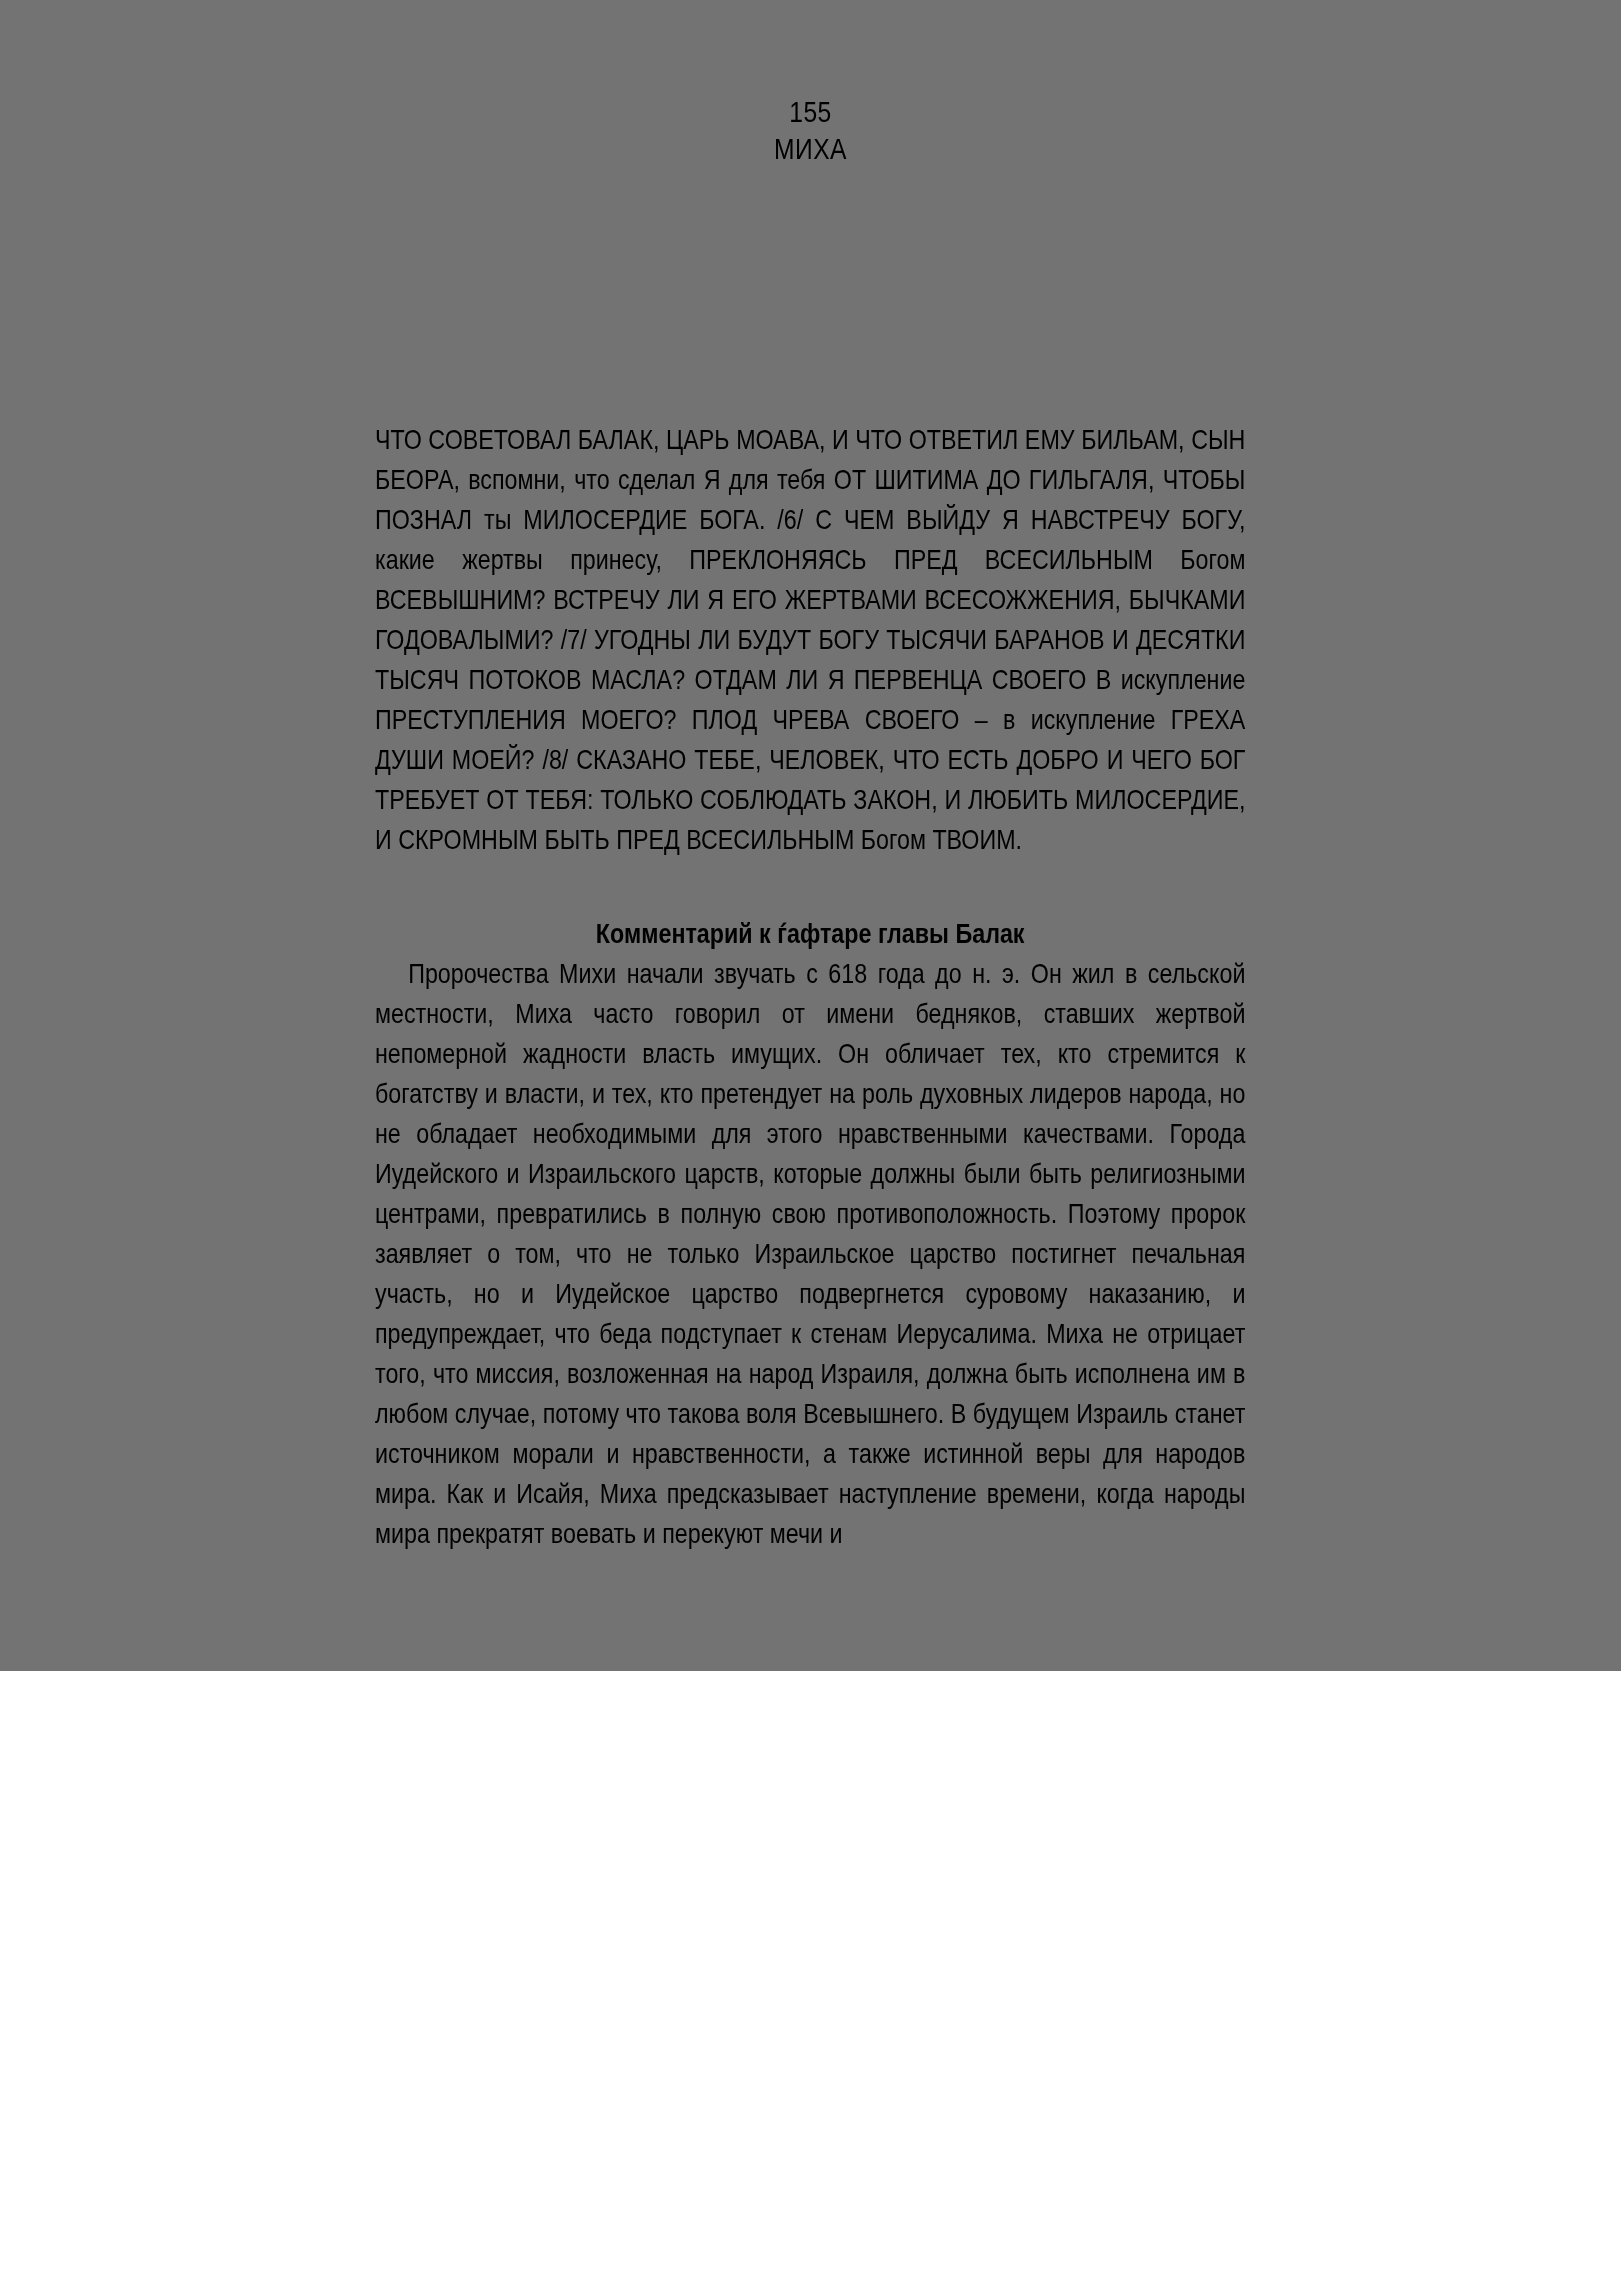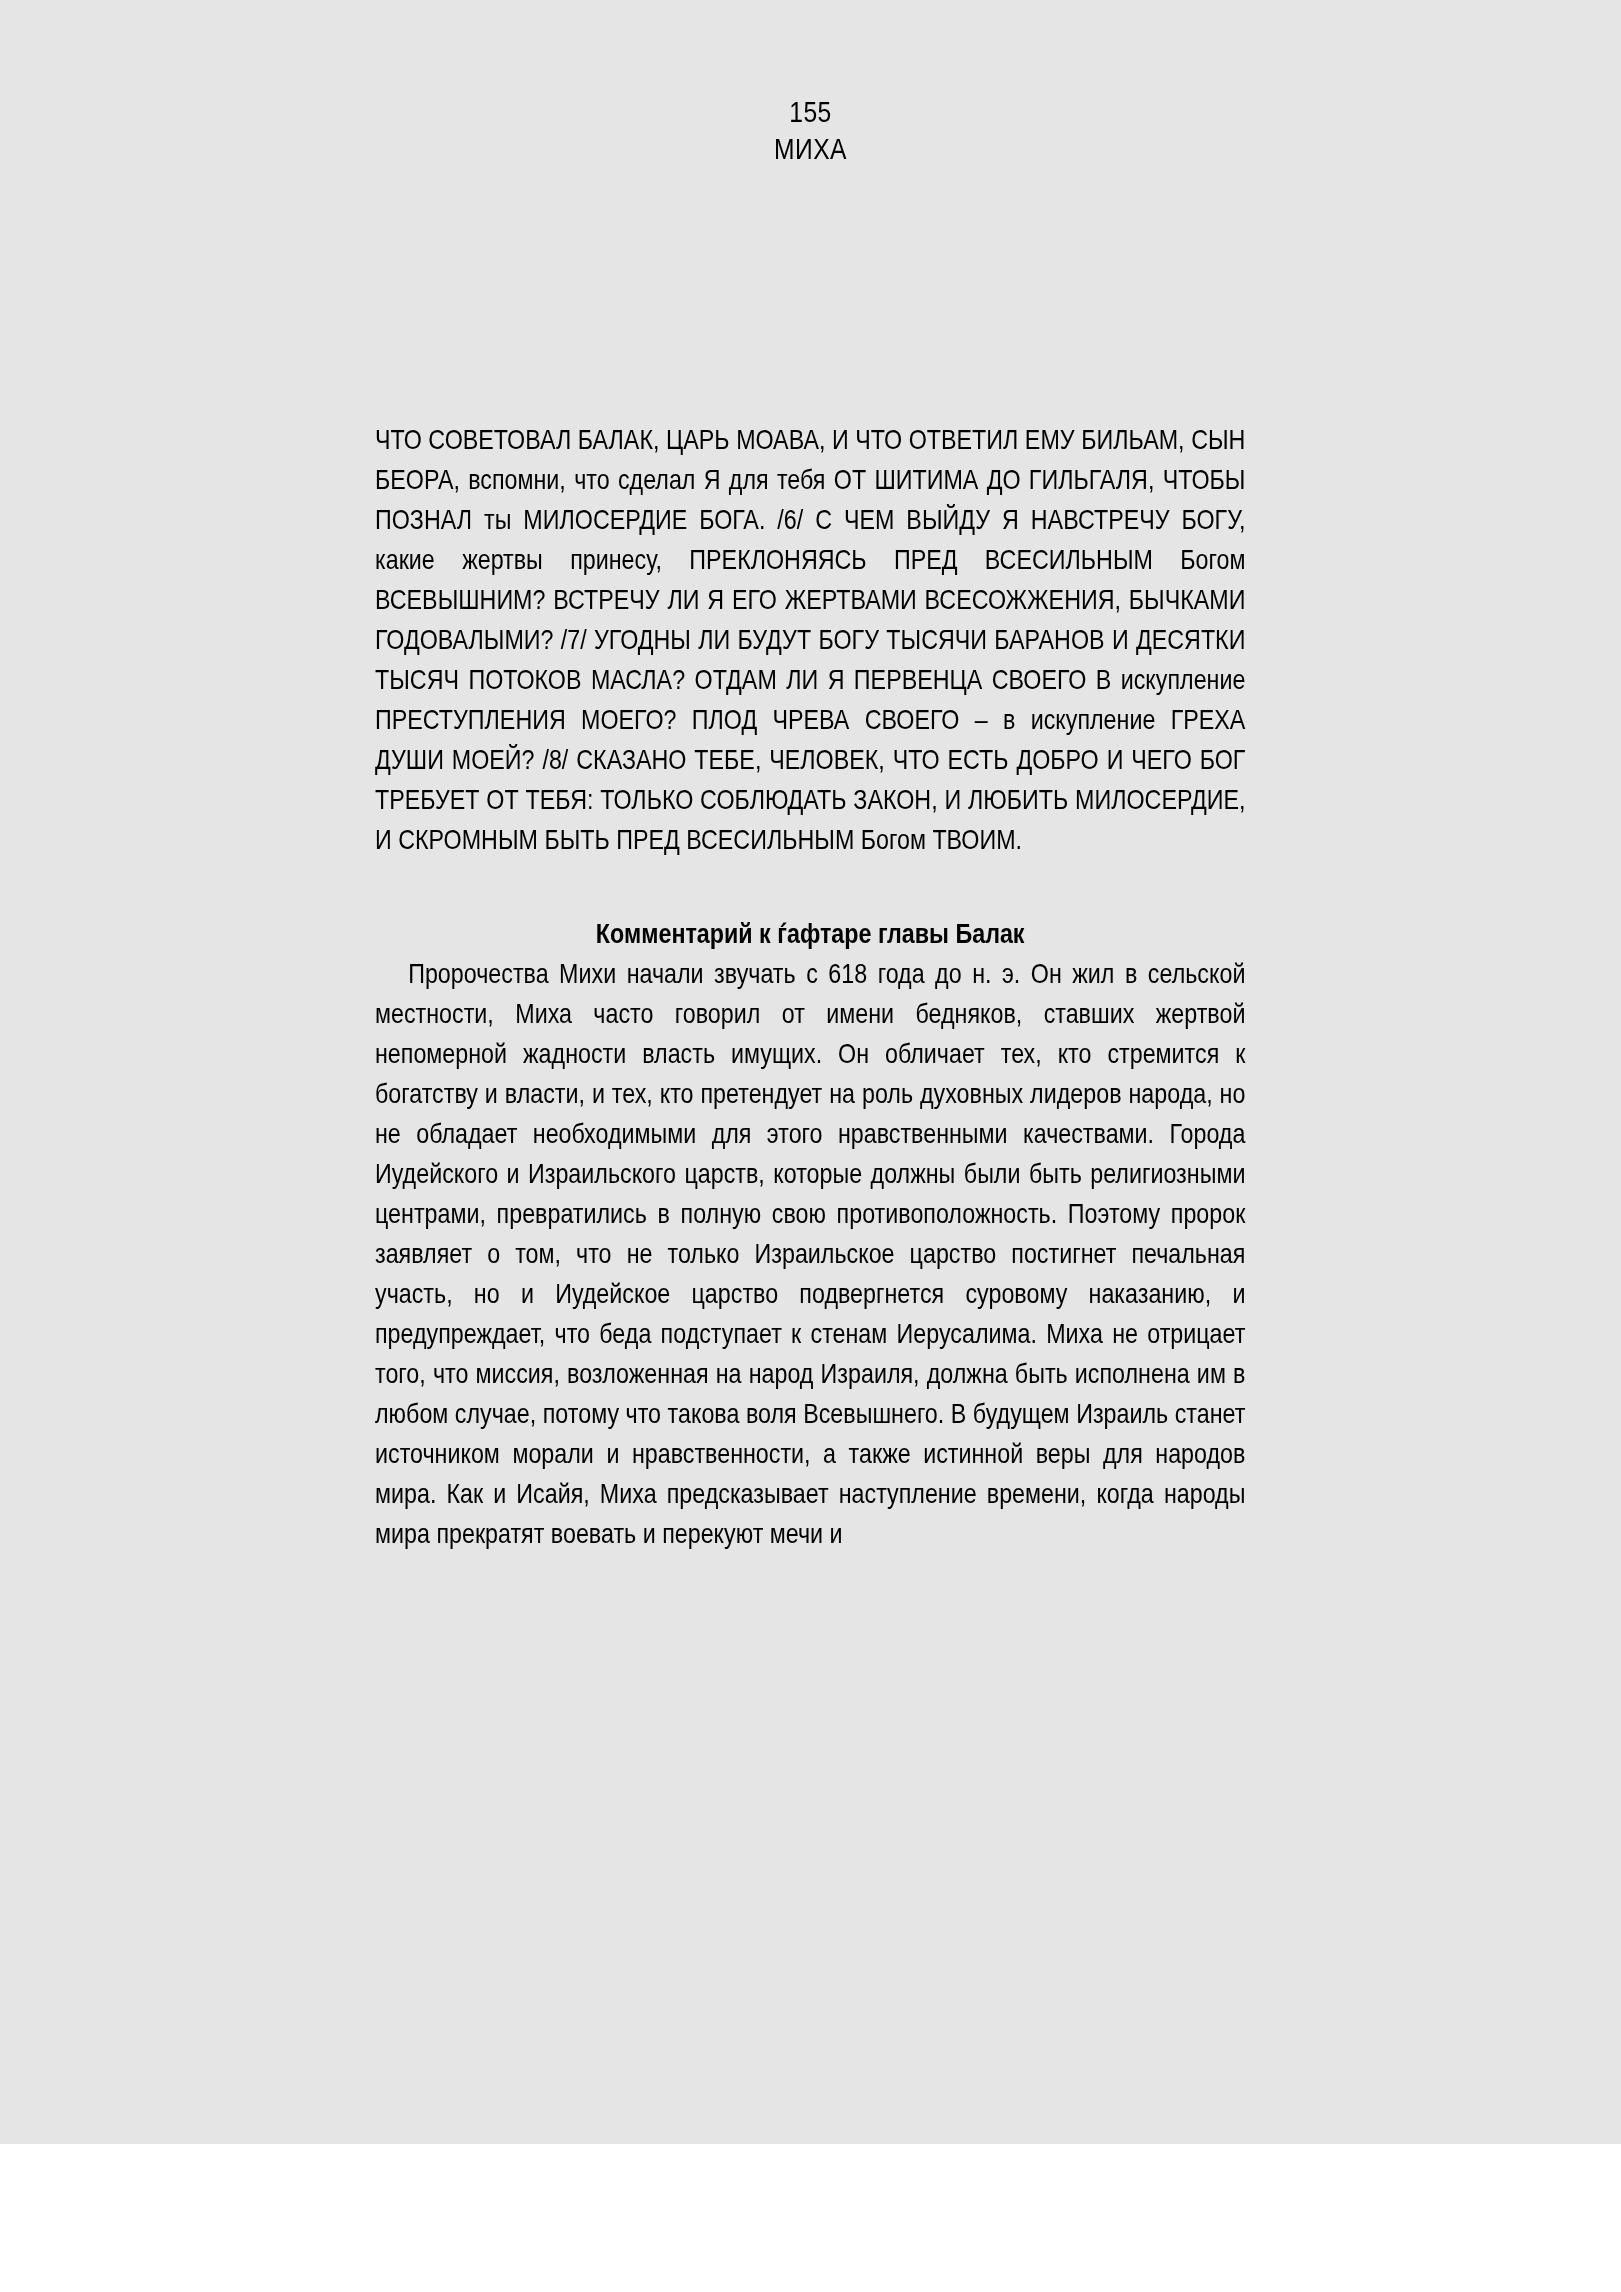--- a/index.html
+++ b/index.html
@@ -3,22 +3,22 @@
 <meta charset="utf-8">
 <style>
   html, body {
     margin: 0;
     padding: 0;
     background: #ffffff;
   }
   .page {
     position: relative;
     width: 1621px;
-    height: 2144px;
-    background: #e5e5e5;
+    height: 1671px;
+    background: #737373;
     color: #000000;
     font-family: "Liberation Sans", sans-serif;
     overflow: hidden;
   }
   
   .page-header {
     position: absolute;
     top: 94px;
     left: 0;
     width: 1907px;            

